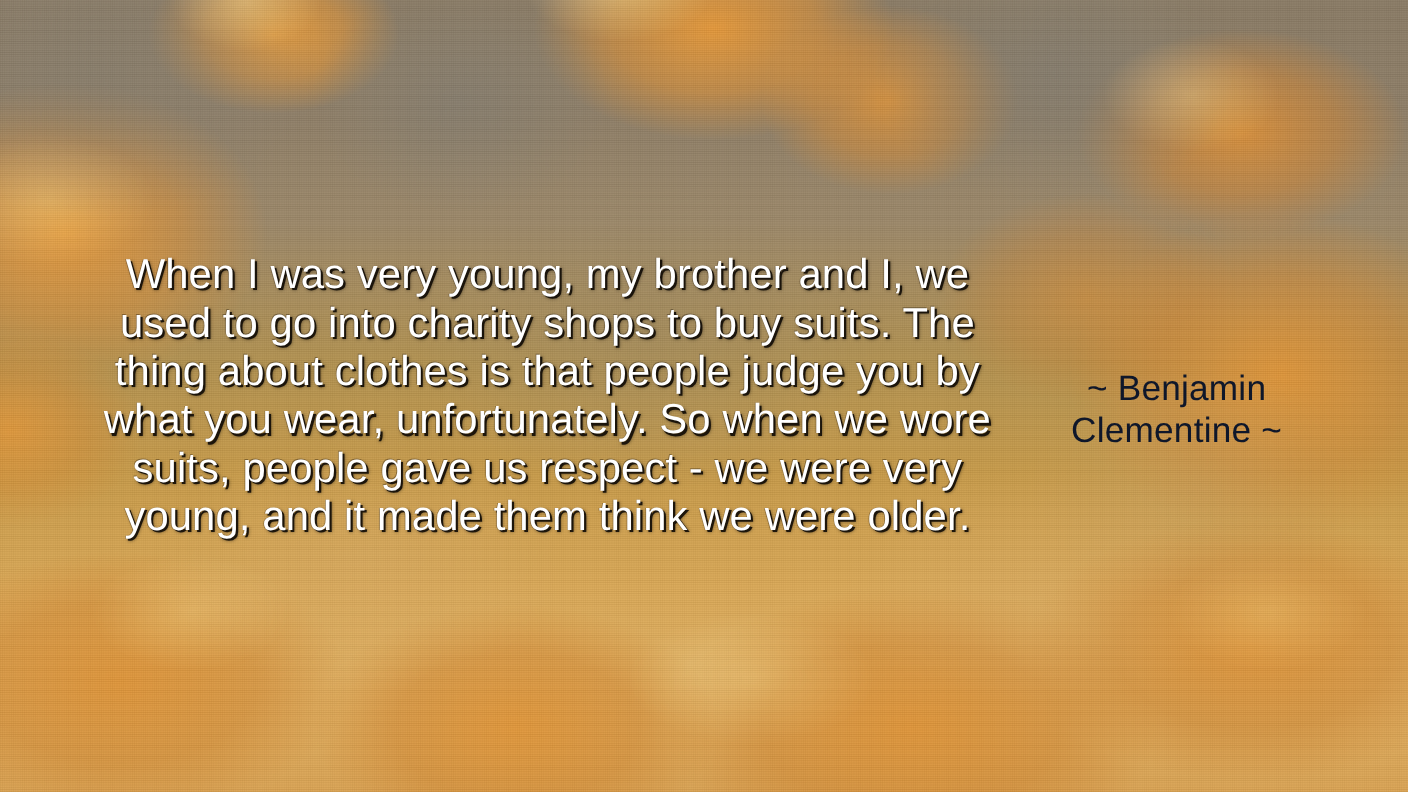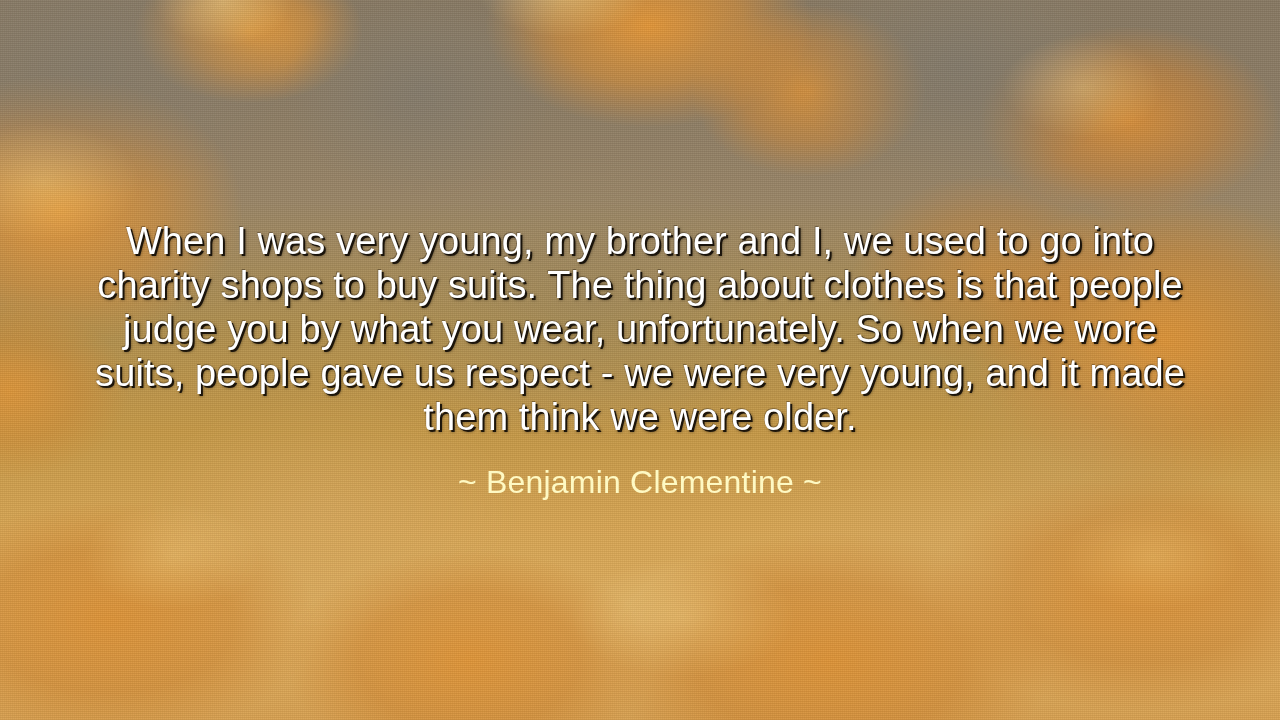--- a/index.html
+++ b/index.html
@@ -98,21 +98,20 @@
       repeating-linear-gradient(0deg,   rgba(0,0,0,0.55) 0 1px, rgba(255,255,255,0.32) 1px 2px),
       repeating-linear-gradient(90deg,  rgba(0,0,0,0.45) 0 1px, rgba(255,255,255,0.28) 1px 2px);
     background-size: 2px 2px, 2px 2px;
   }
 
   
   .content {
     position: absolute;
     inset: 0;
     display: flex;
-    flex-direction: column;
     align-items: center;
     justify-content: center;
     padding: 0 68px;
   }
 
   #quote-text {
     width: 1098px;
     text-align: center;
     color: #ffffff;
     font-size: 38px;
@@ -121,21 +120,21 @@
     letter-spacing: 0.1px;
     text-shadow:
        2px 2px 0 rgba(20,14,8,0.92),
        2px 2px 3px rgba(20,14,8,0.55),
       -0.6px -0.6px 0 rgba(30,20,12,0.35);
   }
 
   #quote-author {
     margin-top: 24px;
     text-align: center;
-    color: #fef9c3;
+    color: #0f172a;
     font-size: 32px;
     line-height: 38px;
     font-weight: 400;
     letter-spacing: 0.2px;
   }
 </style>
 </head>
 <body>
 
 <div id="quote-card">

